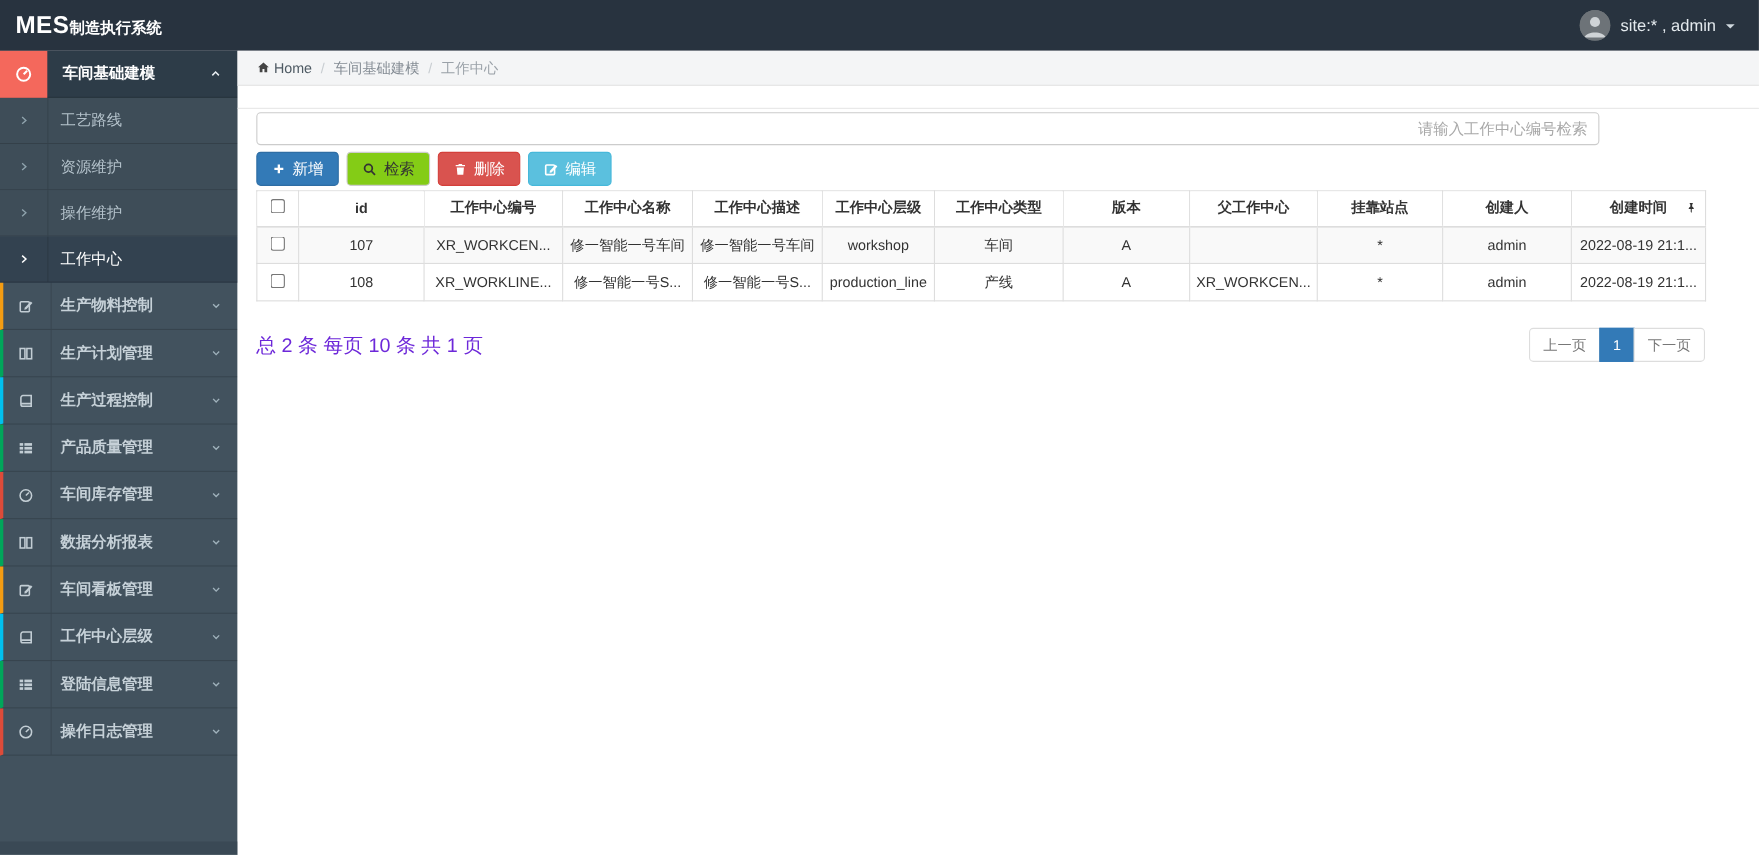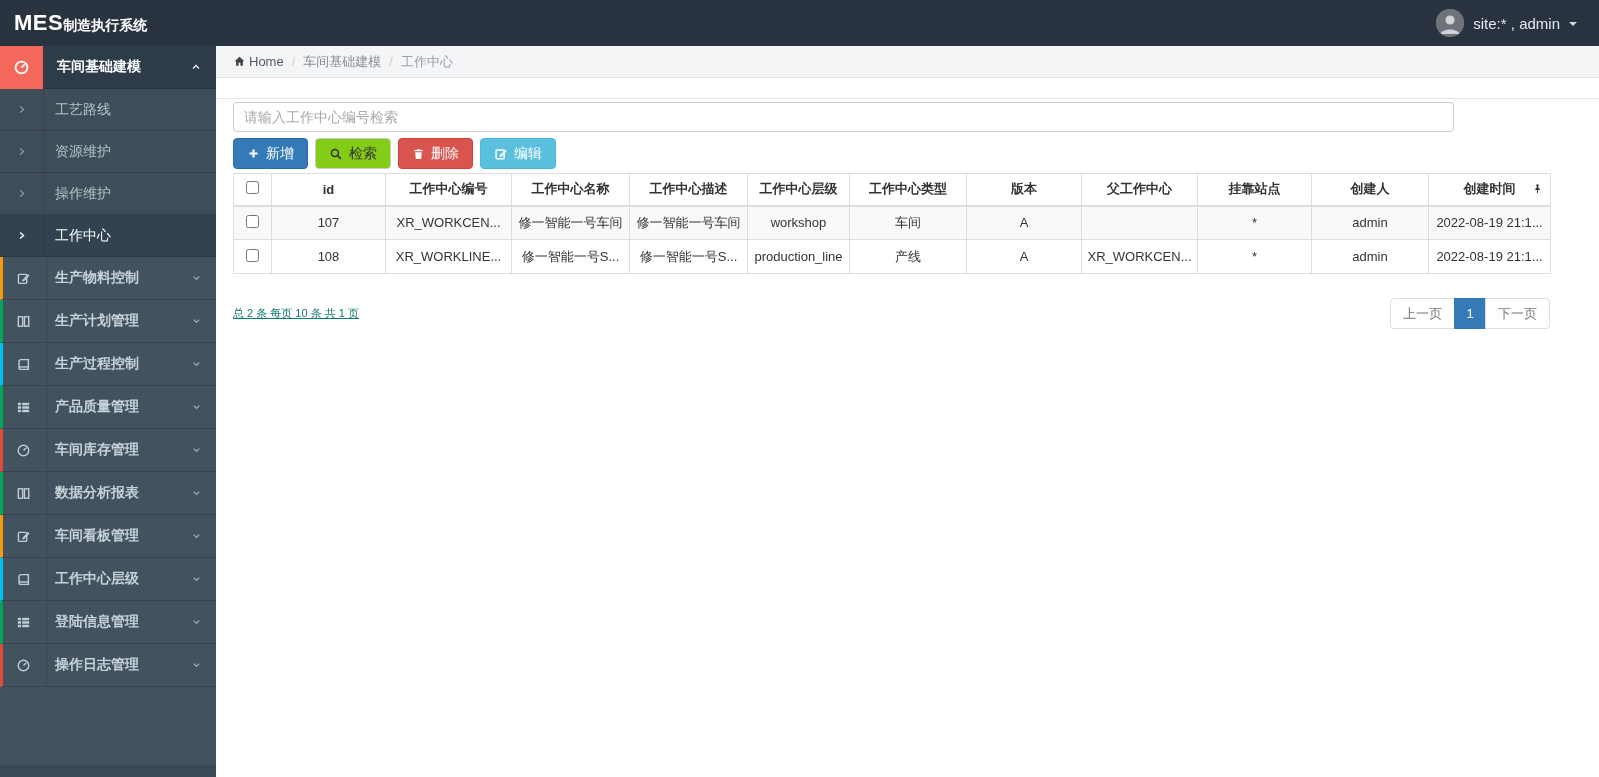--- a/index.html
+++ b/index.html
@@ -44,21 +44,21 @@
   .breadcrumb-bar { height:32px; background:#f4f5f6; border-bottom:1px solid #e3e3e3;
     display:flex; align-items:center; padding-left:17px; font-size:13px; white-space:nowrap; }
   .crumb-home { display:flex; align-items:center; gap:3px; color:#4e5a63; cursor:pointer; }
   .crumb-sep { color:#c8cdd1; margin:0 8px; }
   .crumb-mid { color:#848c94; cursor:pointer; }
   .crumb-cur { color:#9aa1a8; }
 
   .panel { margin-top:20px; border-top:1px solid #e7e7e7; padding:3px 49px 0 17px; }
   .search-input { width:1221px; height:30px; border:1px solid #ccc; border-radius:4px;
     padding:0 10px; font-size:14px; color:#333; outline:none;
-    font-family:"Liberation Sans","DejaVu Sans",sans-serif; }
+    font-family:"Liberation Sans","DejaVu Sans",sans-serif;text-align:right; }
   .search-input::placeholder { color:#a9a9a9; }
 
   .toolbar { display:flex; gap:7px; margin-top:6px; }
   .btn { height:31px; border-radius:4px; border:1px solid transparent; font-size:14px;
     display:flex; align-items:center; gap:6px; padding:0 13px; cursor:pointer; color:#fff;
     font-family:inherit; }
   .btn-default { background:#84cc16; border-color:#ccc; color:#333; }
   .btn-primary { border-color:#2e6da4; }
   .btn-danger  { border-color:#d43f3a; }
   .btn-info    { border-color:#46b8da; }
@@ -70,21 +70,21 @@
     white-space:nowrap; text-overflow:ellipsis; }
   table.grid th { height:32px; font-weight:bold; background:#fff; border-bottom-width:2px; position:relative; }
   table.grid td { height:34px; }
   tr.striped td { background:#f9f9f9; }
   .pin-wrap { position:absolute; right:7px; top:50%; transform:translateY(-50%); cursor:pointer; }
   input[type=checkbox] { width:13px; height:13px; cursor:pointer; }
 
   
   .pager-row { margin-top:24px; width:1317px; display:flex; align-items:center;
     justify-content:space-between; }
-  .pager-info { font-size:11px; color:#0f766e;text-decoration:underline; }
+  .pager-info { font-size:18px; color:#6d28d9; }
   .pager { display:flex; }
   .page-btn { min-width:32px; height:31px; display:flex; align-items:center; justify-content:center;
     border:1px solid #ddd; background:#fff; color:#777; font-size:13px; padding:0 12px;
     margin-left:-1px; cursor:pointer; }
   .page-btn.first { border-radius:4px 0 0 4px; margin-left:0; }
   .page-btn.last  { border-radius:0 4px 4px 0; }
   .page-btn.active { color:#fff; border-color:#337ab7; cursor:default; padding:0; }
 
   svg { display:block; }
 </style>

